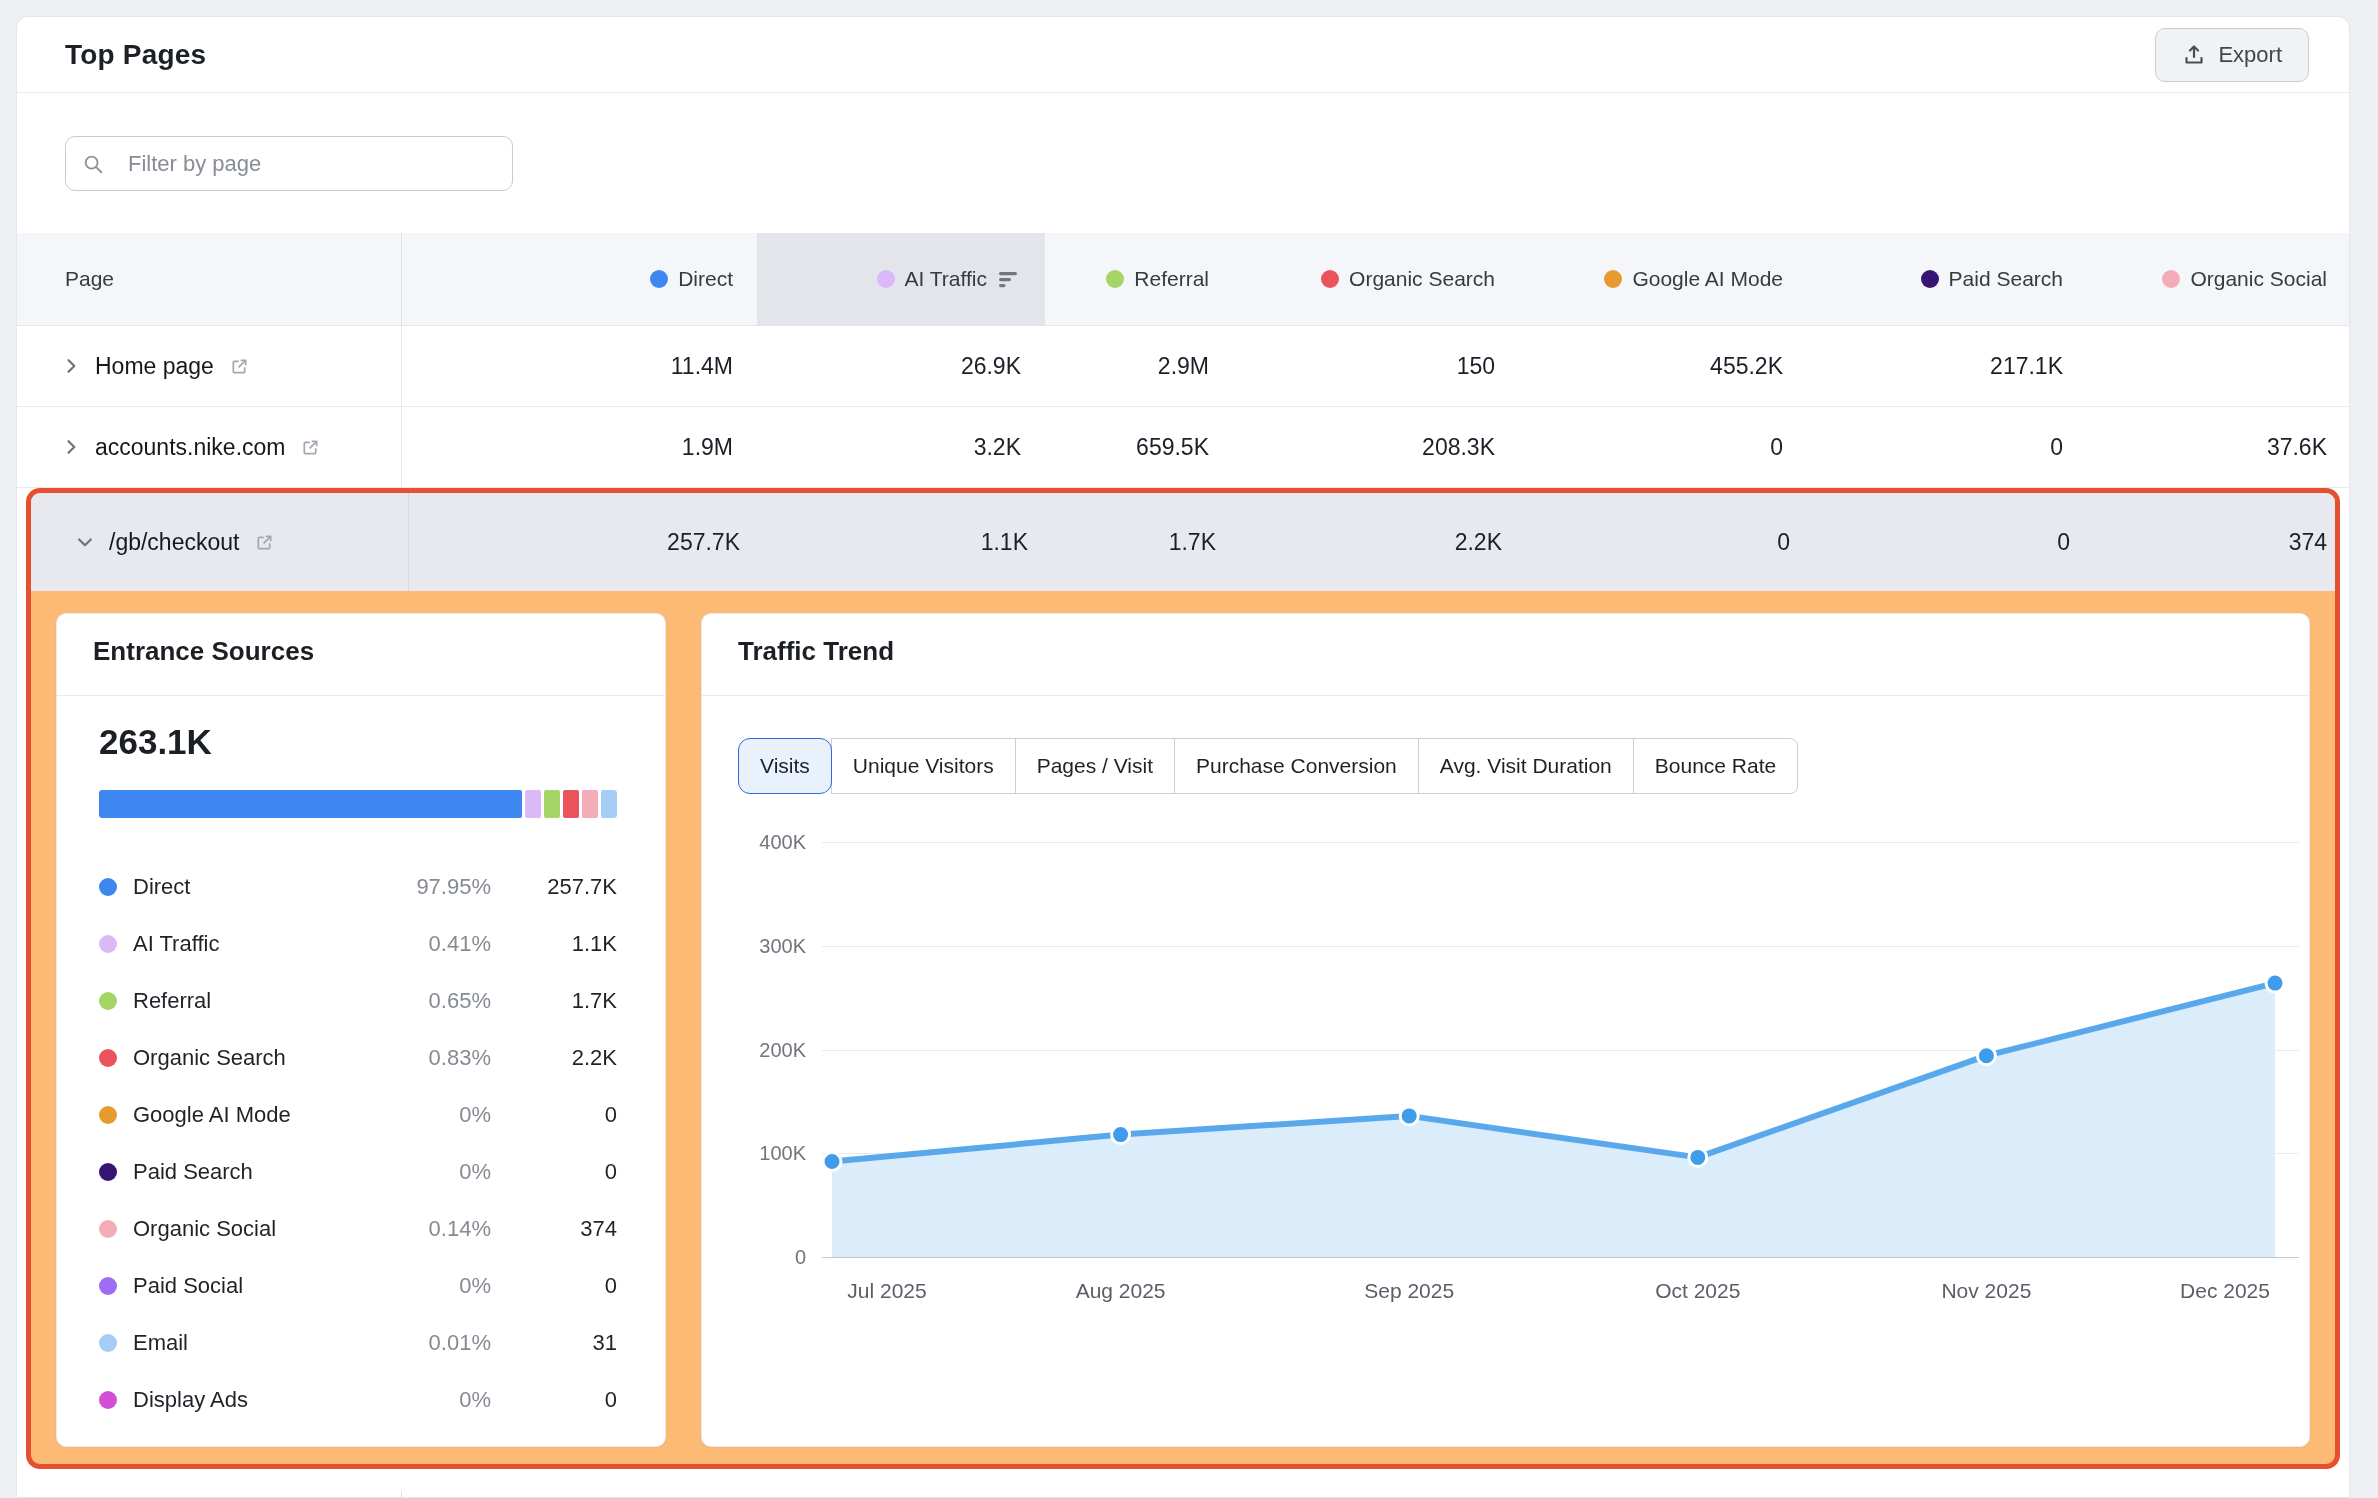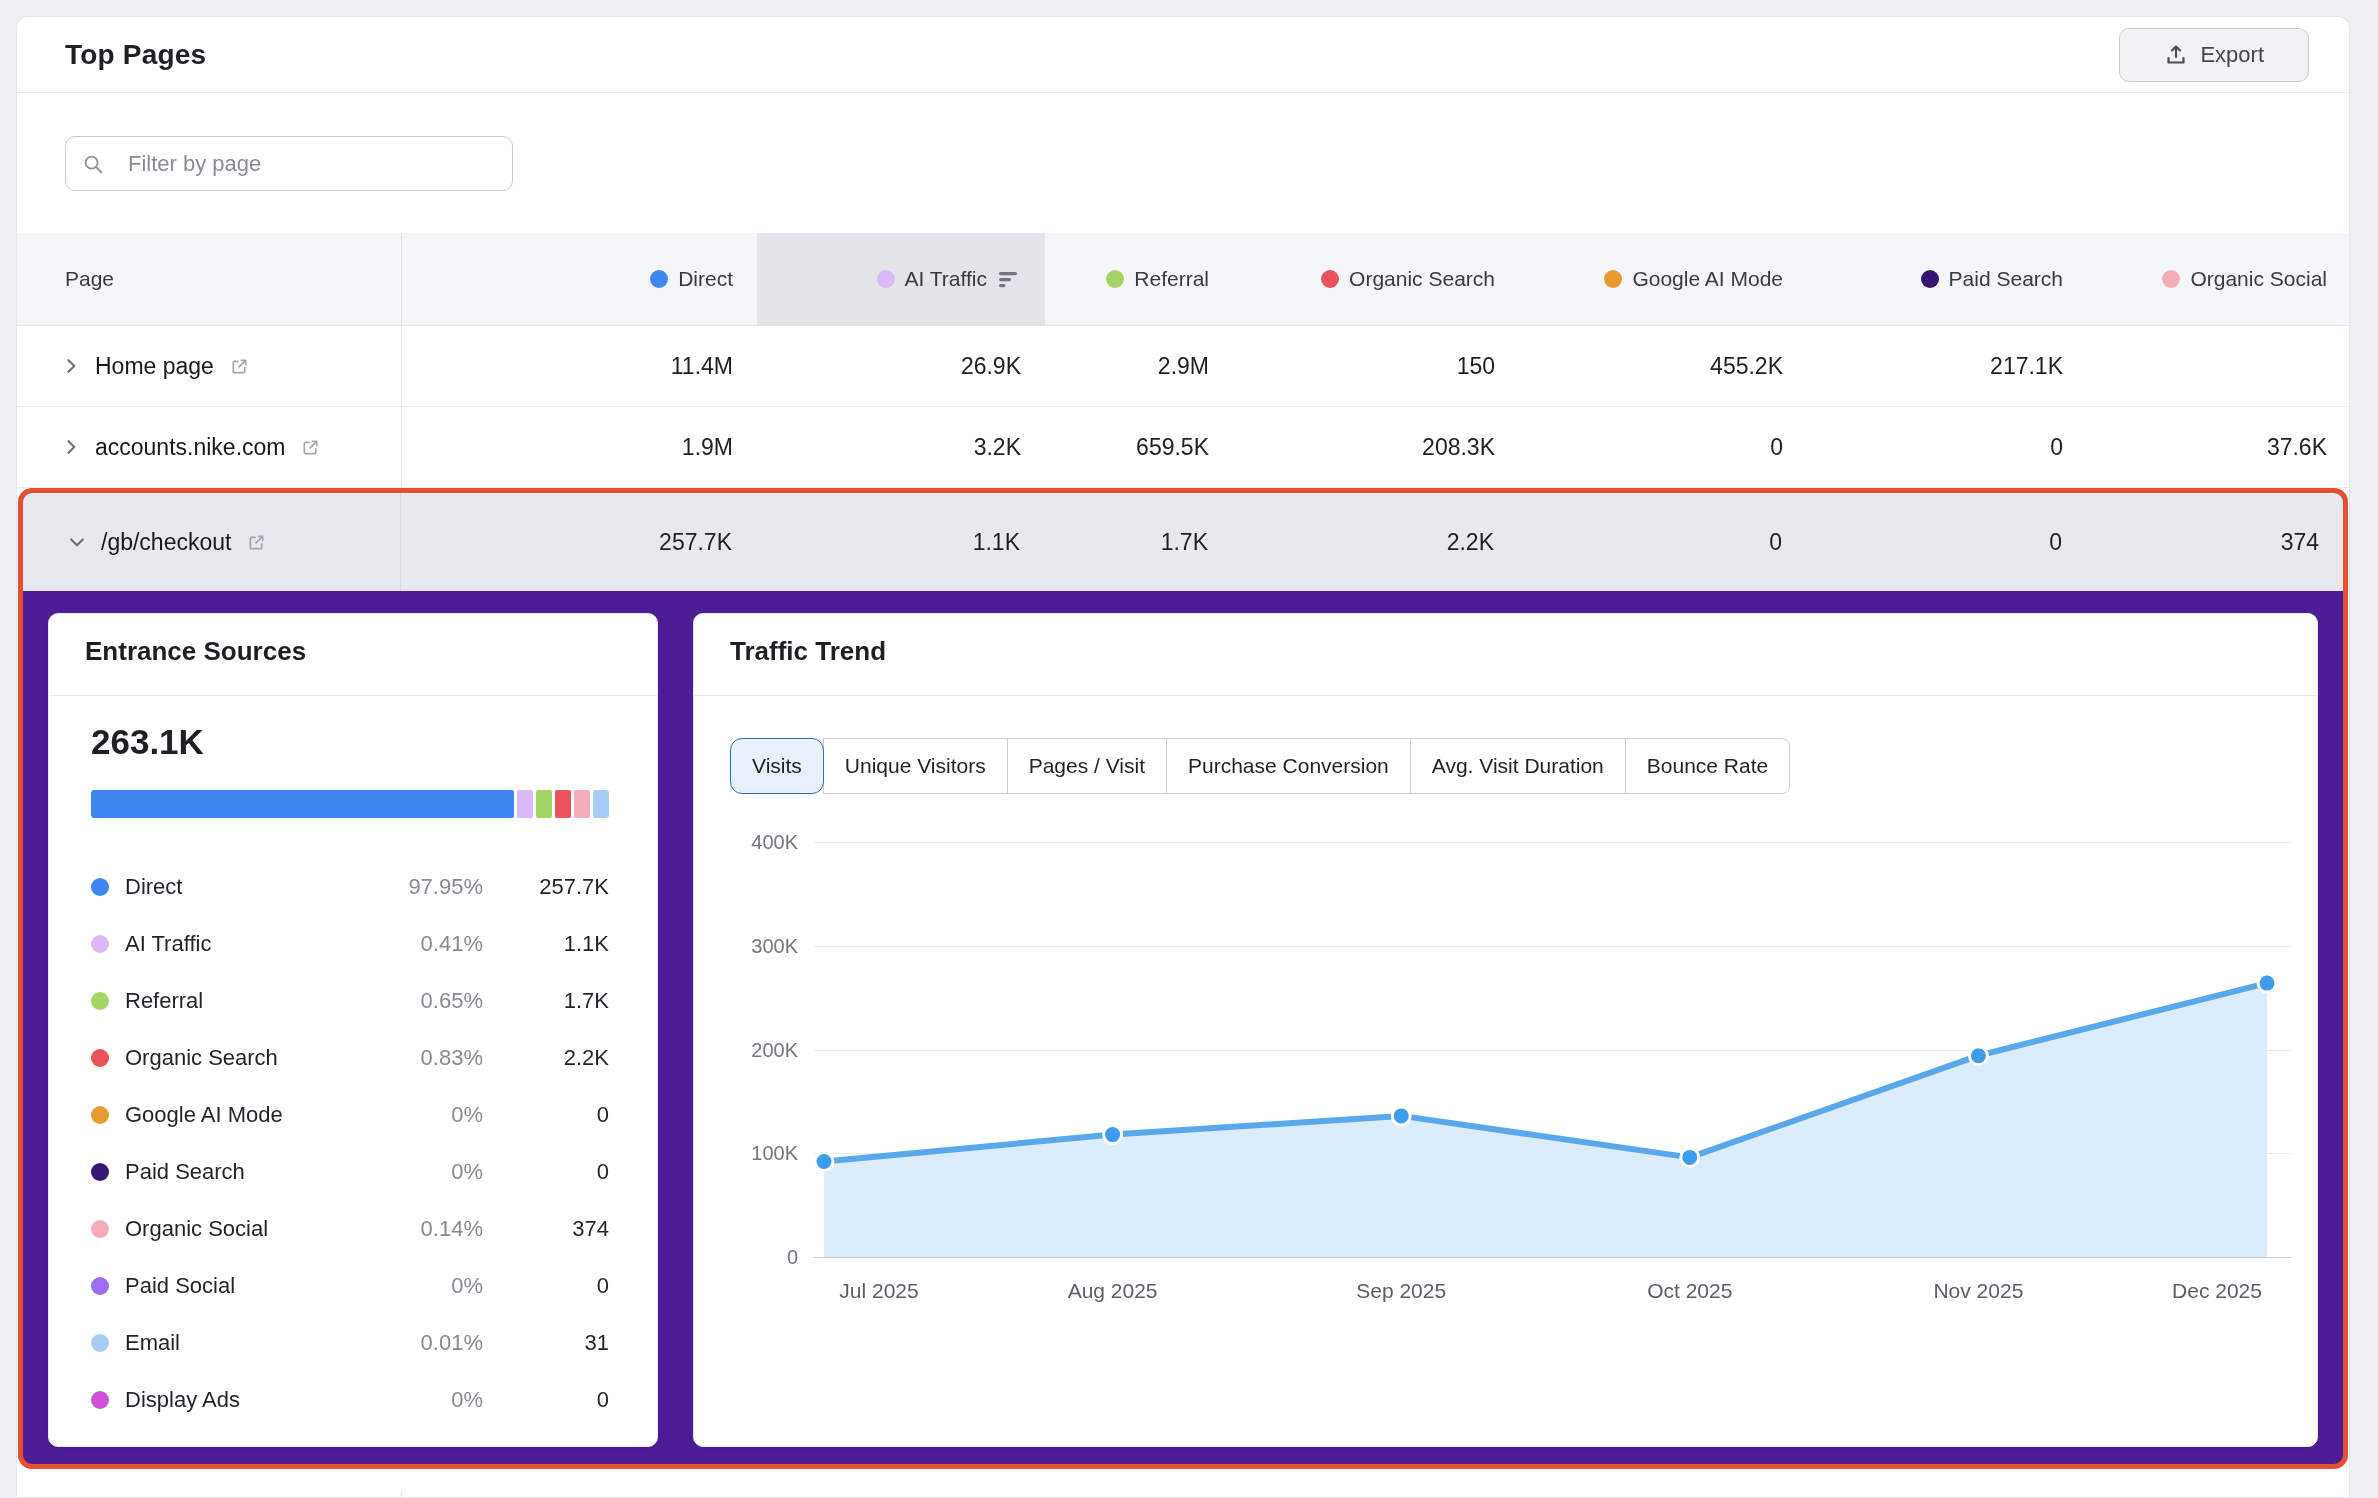--- a/index.html
+++ b/index.html
@@ -17,21 +17,21 @@
     border-radius:12px 12px 0 0;
   }
   
   .card-header {
     height:76px; display:flex; align-items:center; justify-content:space-between;
     padding:0 40px 0 48px; border-bottom:1px solid #e9eaee;
   }
   .card-title { font-size:28px; font-weight:bold; color:#1d2127; letter-spacing:.2px; }
   .export-btn {
     display:flex; align-items:center; gap:12px;
-    height:54px; padding:0 44px;
+    height:54px; padding:0 26px;
     background:#f1f2f5; border:1px solid #c9ccd3; border-radius:10px;
     font-family:inherit; font-size:22px; color:#41454d; cursor:pointer;
   }
   
   .toolbar { height:140px; padding:43px 0 0 48px; }
   .filter-wrap {
     width:448px; height:55px; border:1px solid #c6cad1; border-radius:10px;
     display:flex; align-items:center; padding:0 16px; gap:24px; background:#fff;
   }
   .filter-wrap input {
@@ -57,22 +57,22 @@
   .sort-icon { display:inline-flex; margin-left:2px; }
   .trow { height:81px; border-bottom:1px solid #e9ebee; background:#fff; }
   .td { display:flex; align-items:center; }
   .td.num { justify-content:flex-end; padding-right:24px; font-size:23px; color:#1b1f26; }
   .td.num.first-val { border-left:1px solid #e6e8eb; }
   .page-cell { padding-left:44px; gap:14px; font-size:23px; color:#15181d; }
   .chev { display:inline-flex; cursor:pointer; }
   .ext { display:inline-flex; cursor:pointer; margin-left:2px; }
   
   .focus-wrap {
-    margin:0 1px; border:5px solid #e65030; border-radius:14px; overflow:hidden;
-    background:#4c1d95;
+    margin:0 9px; border:5px solid #e65030; border-radius:14px; overflow:hidden;
+    background:#fdba74;
   }
   .sel-row {
     grid-template-columns:377px 356px 288px 188px 286px 288px 280px 257px;
     height:98px; background:#e8e9ee;
   }
   .sel-row .td.num.first-val { border-left:1px solid #d6d8de; }
   .expanded-body { display:flex; gap:35px; padding:22px 25px 17px 25px; height:873px; }
   .panel {
     background:#ffffff; border:1px solid #e8eaee; border-radius:10px;
     box-shadow:0 1px 3px rgba(20,25,40,.05); height:834px;

